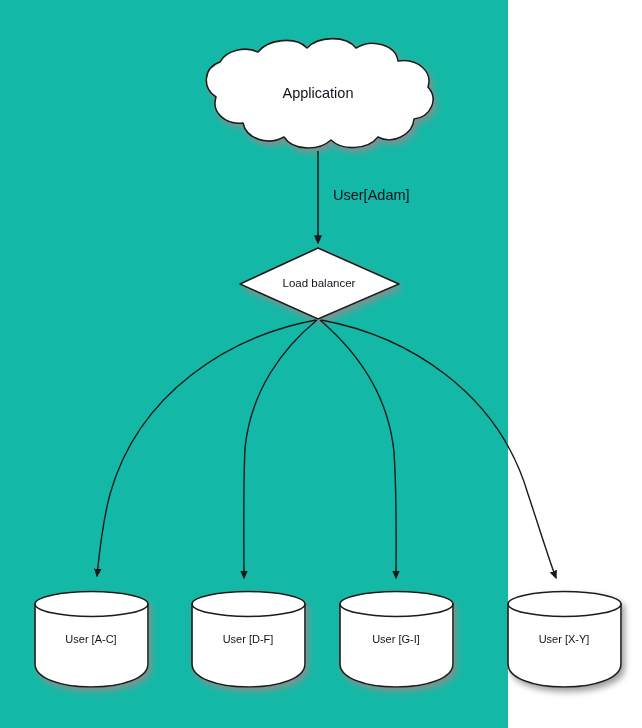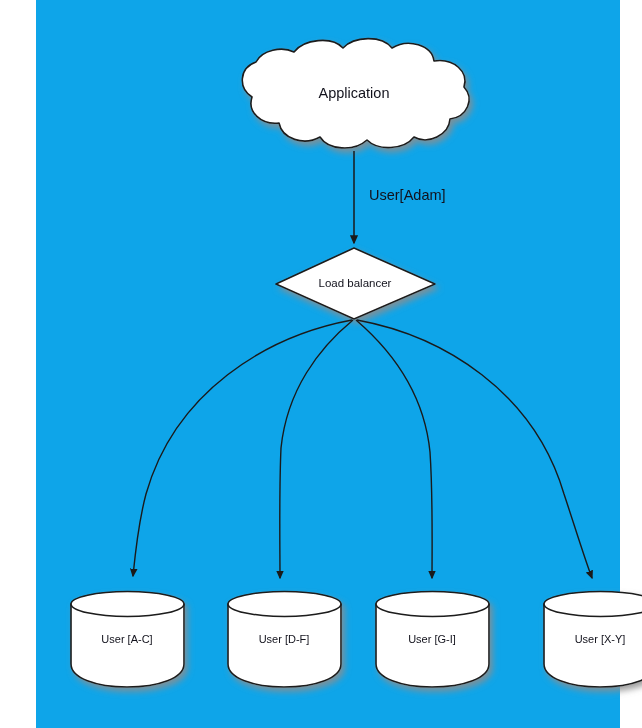--- a/index.html
+++ b/index.html
@@ -8,24 +8,23 @@
     background: #ffffff;
   }
   body {
     width: 642px;
     height: 728px;
     overflow: hidden;
     font-family: "Liberation Sans", sans-serif;
   }
   #diagram-root {
     position: relative;
-    width: 584px;
+    width: 508px;
     height: 728px;
-    background: #0ea5e9;
-    margin-left: 36px;
+    background: #14b8a6;
   }
   svg#diagram-canvas {
     position: absolute;
     top: 0;
     left: 0;
     width: 642px;
     height: 728px;
     display: block;
   }
   .shape-fill {

